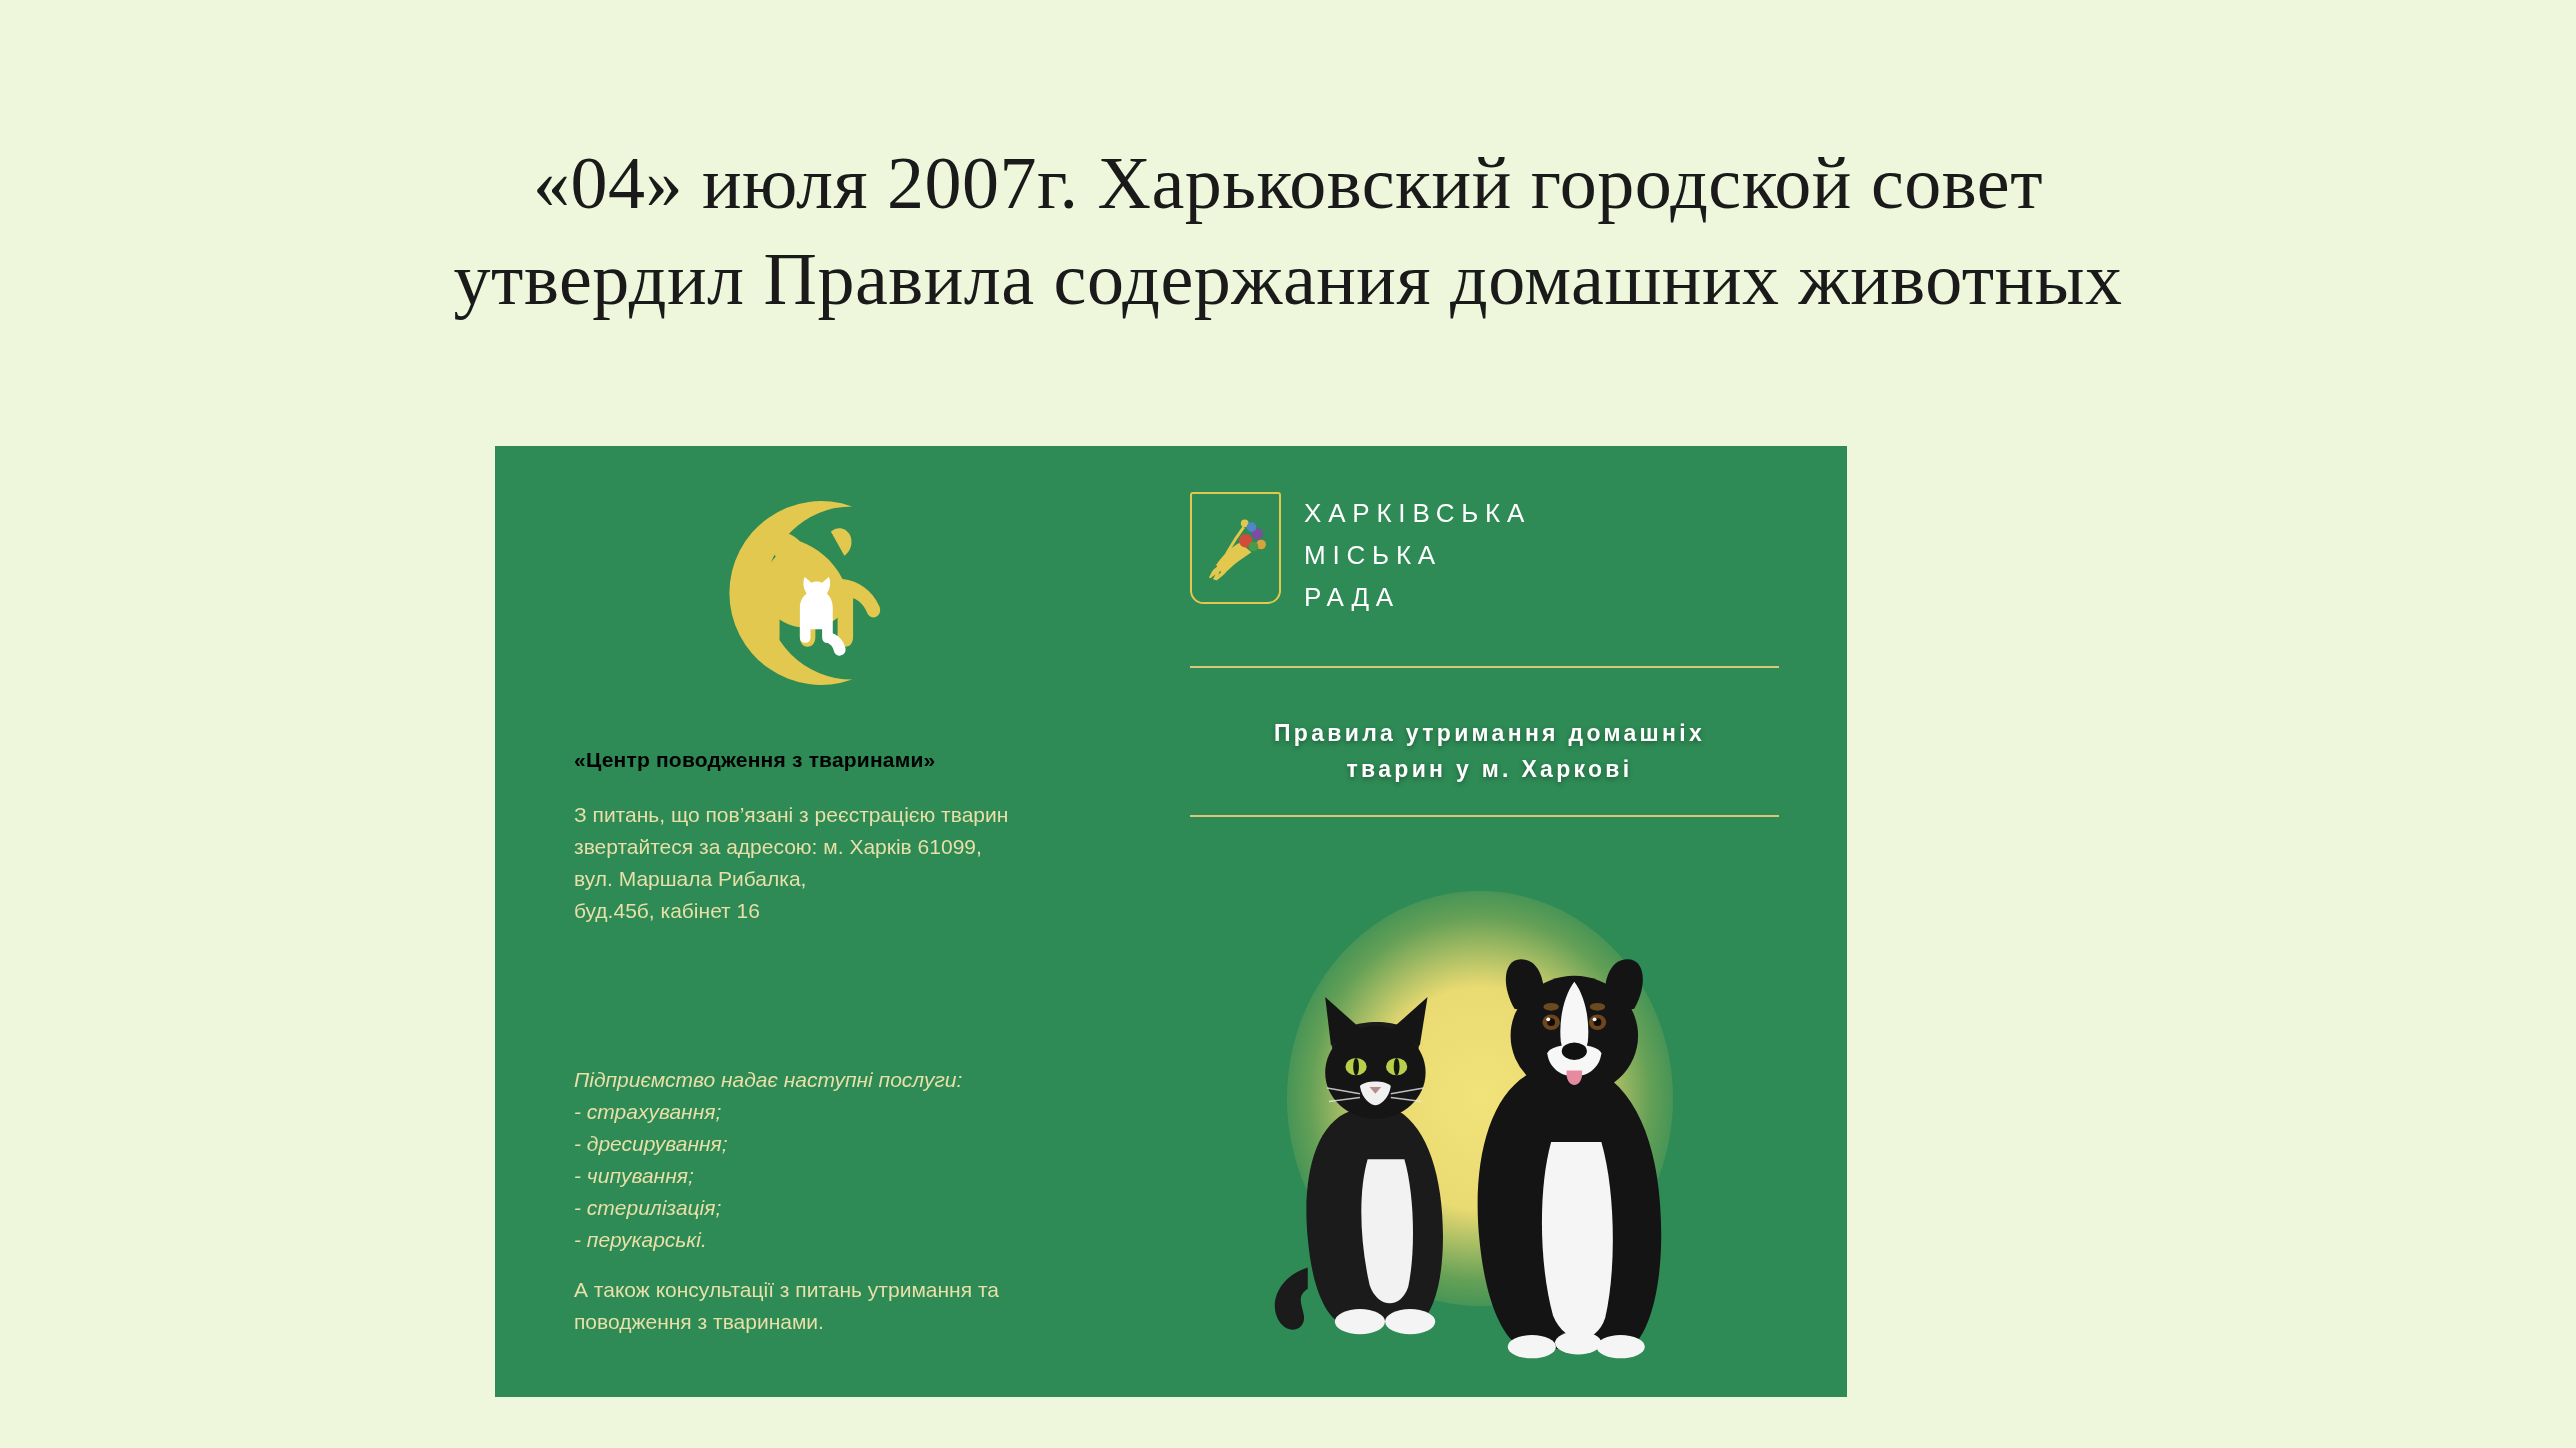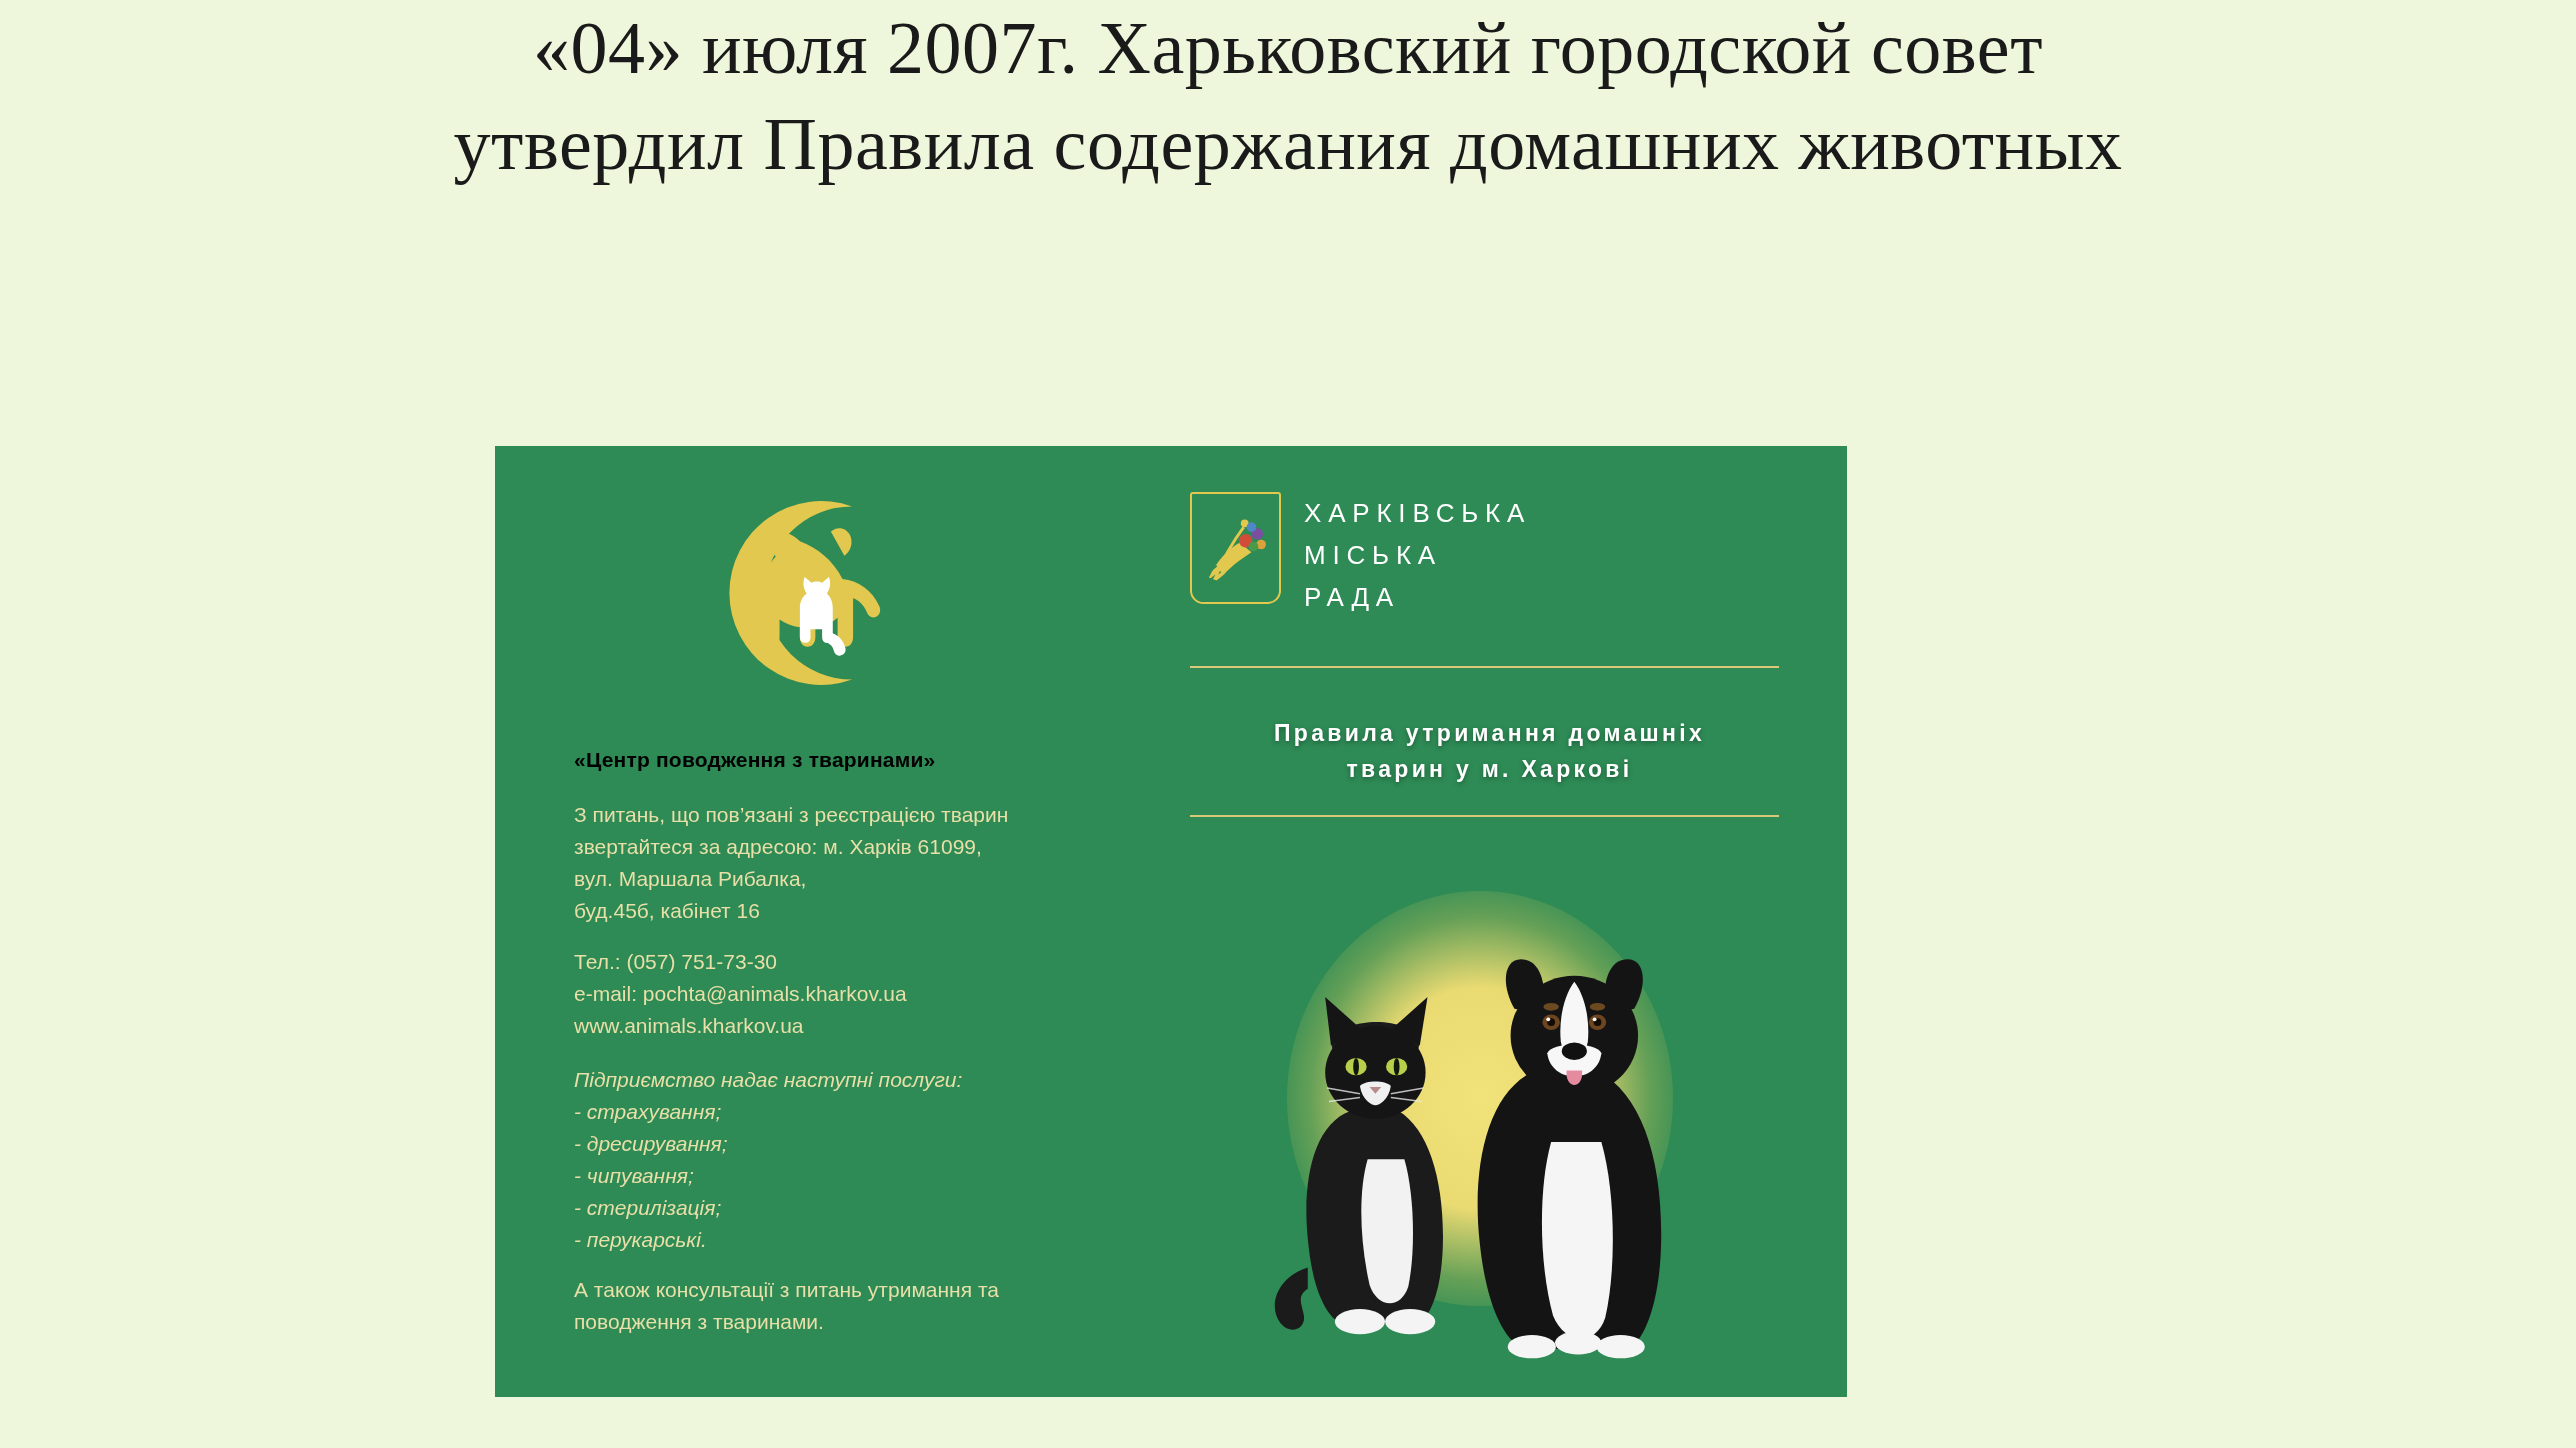--- a/index.html
+++ b/index.html
@@ -11,20 +11,21 @@
     height: 1449px;
     background: #eef7dc;
     font-family: "Liberation Sans", sans-serif;
     overflow: hidden;
   }
 
   
   .slide-title {
     width: 2241px;
     margin: 0 auto;
+    padding-top: 135px;
     text-align: center;
     font-family: "Liberation Serif", serif;
     font-size: 74px;
     line-height: 1.30;
     color: #1a1a1a;
     letter-spacing: 0.5px;
   }
   .slide-title .line {
     display: block;
     white-space: nowrap;
@@ -206,25 +207,20 @@
 
       <div class="org-name">«Центр поводження з тваринами»</div>
 
       <div class="contact-block addr">
         <div>З питань, що пов’язані з реєстрацією тварин</div>
         <div>звертайтеся за адресою:  м. Харків 61099,</div>
         <div>вул. Маршала Рибалка,</div>
         <div>буд.45б, кабінет 16</div>
       </div>
 
-      <div class="contact-block phone">
-        <div>Тел.: (057) 751-73-30</div>
-        <div>e-mail: pochta@animals.kharkov.ua</div>
-        <div>www.animals.kharkov.ua</div>
-      </div>
 
       <div class="contact-block serv">
         <div>Підприємство надає наступні послуги:</div>
         <div>- страхування;</div>
         <div>- дресирування;</div>
         <div>- чипування;</div>
         <div>- стерилізація;</div>
         <div>- перукарські.</div>
       </div>
 

